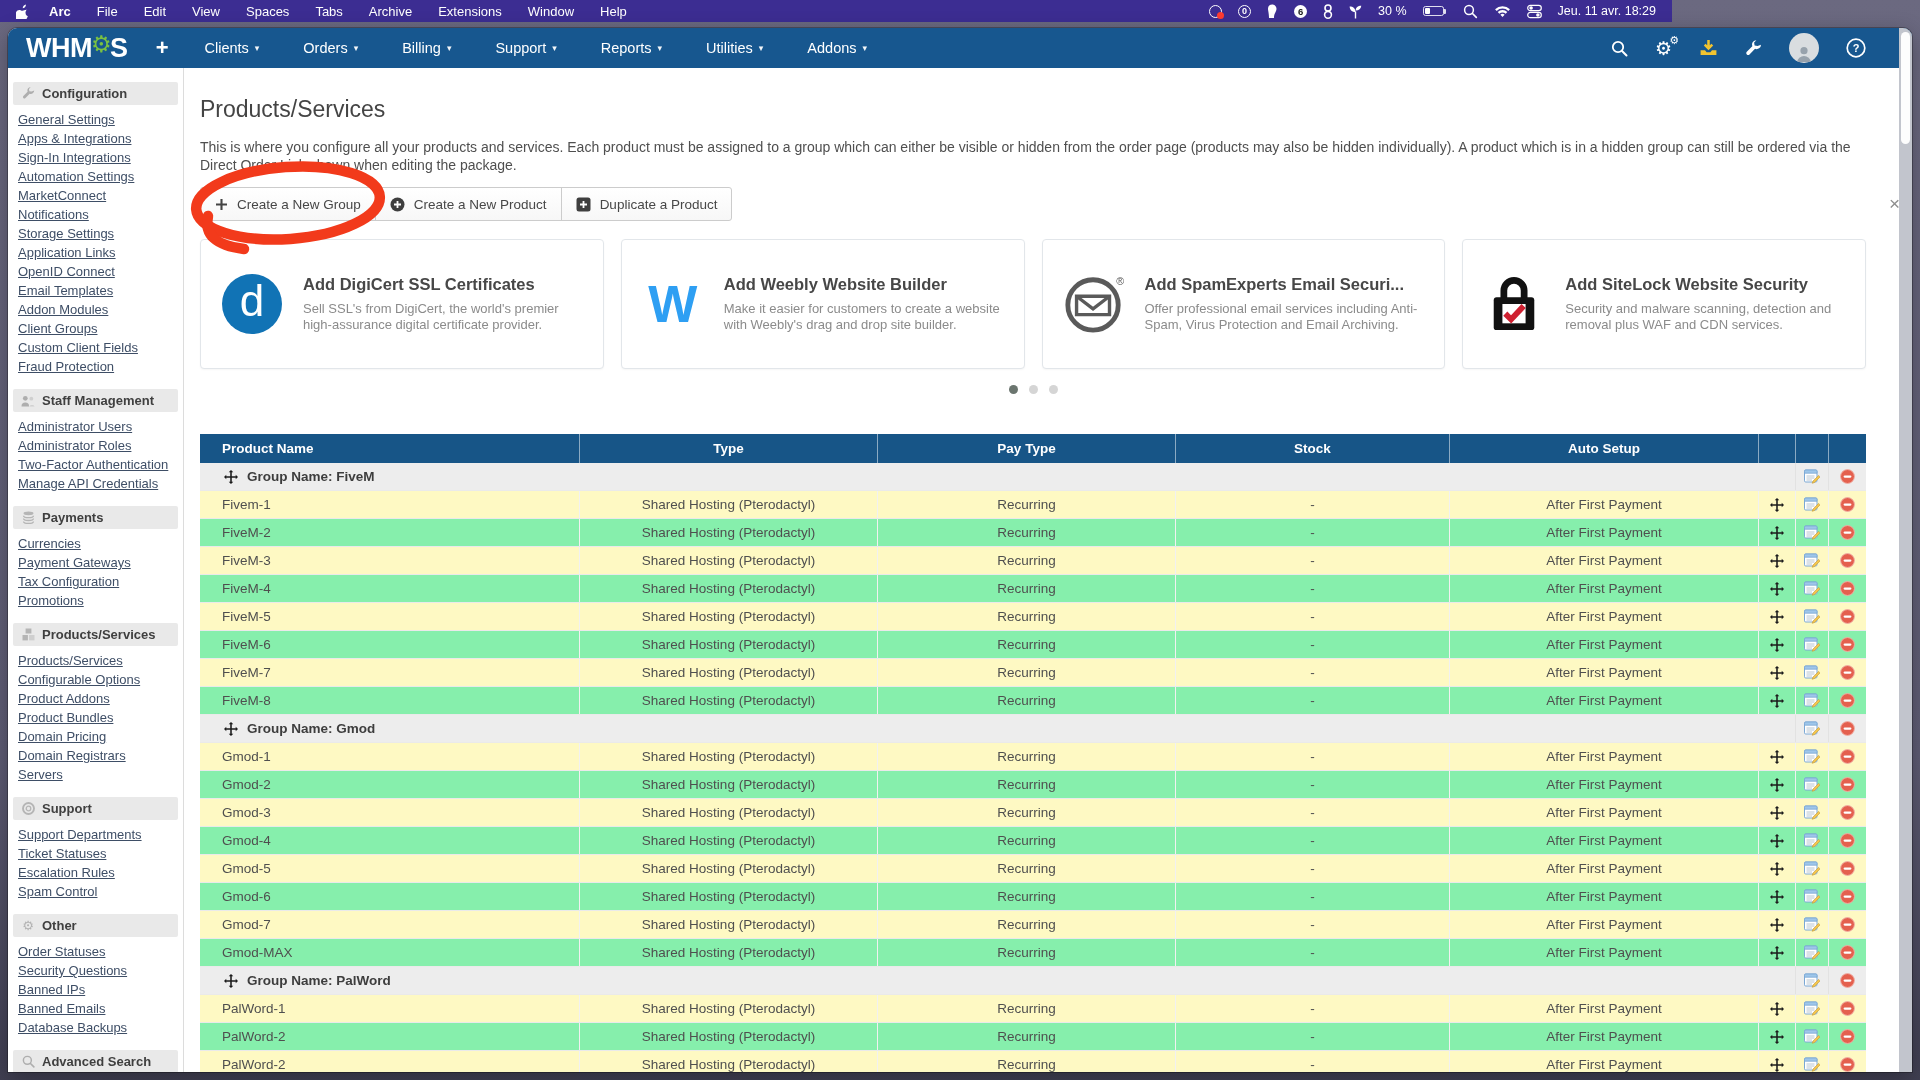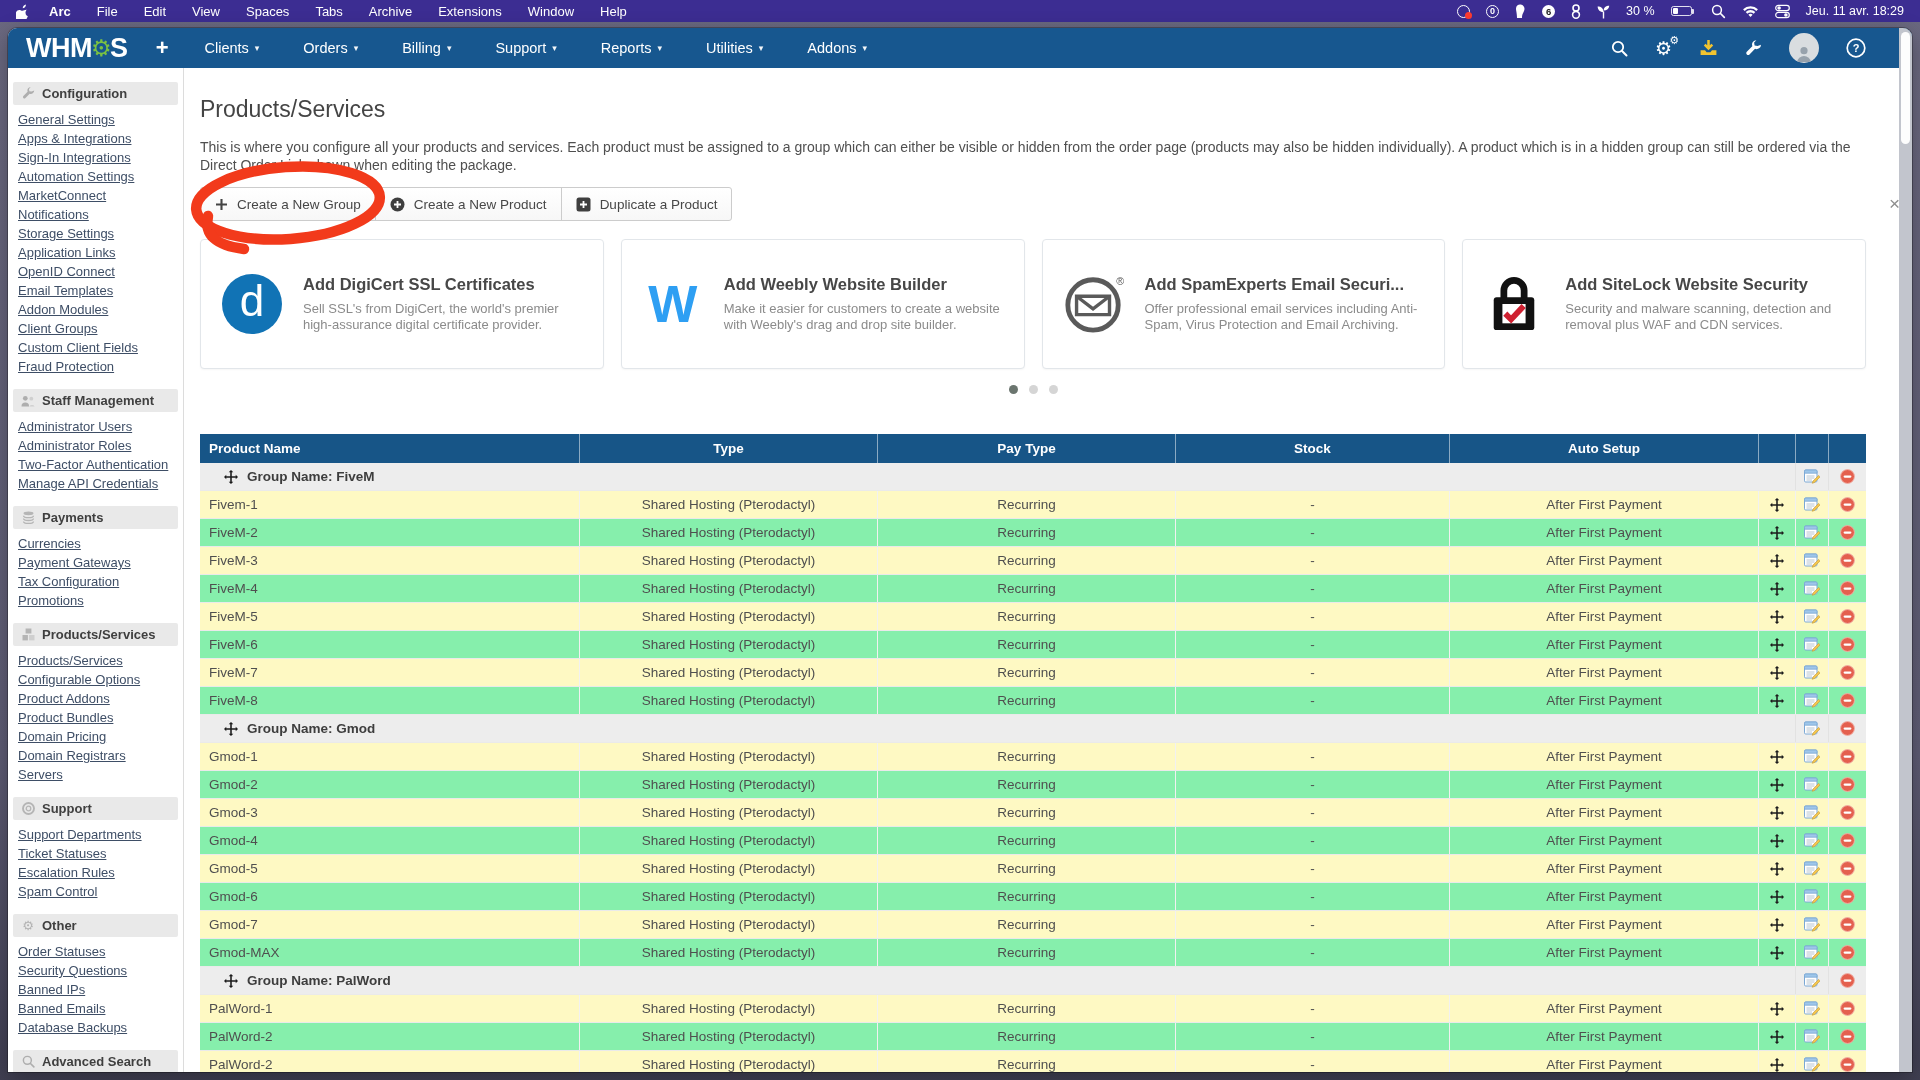--- a/index.html
+++ b/index.html
@@ -1,41 +1,41 @@
 <!DOCTYPE html>
 <html><head>
 <meta charset="utf-8">
 <style>
   *{box-sizing:border-box;margin:0;padding:0}
   html,body{width:1920px;height:1080px;overflow:hidden}
   body{font-family:"Liberation Sans","DejaVu Sans",sans-serif;background:linear-gradient(180deg,#6b6980 0%,#5e5c74 70%,#403f52 100%);cursor:default}
   .screen{position:relative;width:1920px;height:1080px}
 
   
-  .menubar{position:absolute;top:0;left:0;width:1920px;height:22px;background:#3c2d92;display:flex;align-items:center;padding:0 16px;color:#fff;font-size:13px}
+  .menubar{position:absolute;top:0;left:0;width:1672px;height:22px;background:#3c2d92;display:flex;align-items:center;padding:0 16px;color:#fff;font-size:13px}
   .mb-apple{display:inline-flex;align-items:center;margin-right:4px}
   .mb-left{display:flex;gap:26px;margin-left:16px;align-items:center}
   .mb-bold{font-weight:bold}
   .mb-right{margin-left:auto;display:flex;align-items:center;gap:16px}
   .mb-ic{display:inline-flex;align-items:center}
   .mb-text{font-size:12.5px;white-space:nowrap}
   .ring{display:inline-flex;width:13px;height:13px;border:1.5px solid #fff;border-radius:50%;position:relative;align-items:center;justify-content:center}
   .reddot{position:absolute;right:-3px;bottom:-2px;width:7px;height:7px;background:#ff3b30;border-radius:50%}
   .ring0{font-size:9px;font-weight:bold;color:#fff}
   .badge6{display:inline-flex;width:13px;height:13px;background:#fff;color:#1b1b1b;border-radius:50%;font-size:9.5px;font-weight:bold;align-items:center;justify-content:center}
   .batt{display:inline-block;width:21px;height:10.5px;border:1px solid rgba(255,255,255,.85);border-radius:2.5px;position:relative;margin-right:3px}
   .batt::after{content:"";position:absolute;right:-3.5px;top:2.5px;width:2px;height:4.5px;background:rgba(255,255,255,.85);border-radius:0 1px 1px 0}
   .batt-fill{position:absolute;left:1px;top:1px;bottom:1px;width:30%;background:#fff;border-radius:1px}
 
   
   .window{position:absolute;left:8px;top:28px;width:1904px;height:1044px;background:#fff;border-radius:9px 9px 0 0;overflow:hidden;box-shadow:0 0 0 1px rgba(0,0,0,.28),0 6px 22px rgba(0,0,0,.3)}
 
   
   .navbar{height:40px;background:#17578f;display:flex;align-items:center;padding:0 18px;color:#fff;position:relative}
-  .logo{font-size:27px;font-weight:bold;letter-spacing:-.5px;display:flex;align-items:center;color:#fff}
+  .logo{font-size:27px;font-weight:bold;letter-spacing:-.5px;display:flex;color:#fff}
   .logo-gear{color:#7ac142;font-size:23px;margin:0 -1px;font-family:"DejaVu Sans",sans-serif;line-height:1}
   .nav-plus{font-size:22px;font-weight:bold;margin-left:28px;cursor:pointer}
   .nav-menus{display:flex;gap:44px;margin-left:36px;font-size:14.5px}
   .nav-menu{display:inline-flex;align-items:center;cursor:pointer;white-space:nowrap}
   .caret{font-size:9px;margin-left:6px;opacity:.95;font-family:"DejaVu Sans",sans-serif}
   .nav-icons{margin-left:auto;display:flex;align-items:center;gap:27px;padding-right:28px}
   .nav-ic{display:inline-flex;align-items:center;cursor:pointer}
   .gg{font-size:19px;line-height:1;position:relative;font-family:"DejaVu Sans",sans-serif;color:#fff}
   .gg i{font-style:normal;font-size:11px;position:absolute;right:-7px;top:-4px}
   .avatar{display:inline-flex;width:30px;height:30px;border-radius:50%;background:#d9dde0;align-items:flex-end;justify-content:center;overflow:hidden}
@@ -75,21 +75,21 @@
 
   
   .ptable{margin-top:40px;width:1666px;font-size:13.5px;color:#4f4f4f}
   .trow{display:flex;align-items:center;height:28px;border-bottom:1px solid #eaeaea;background:#fef9c3}
   .thead{background:#175587;height:29px;border-bottom:none}
   .thead .tc{color:#fff;font-weight:bold;border-right:1px solid rgba(255,255,255,.5)}
   .thead .tc:last-child{border-right:none}
   .tc{height:100%;display:flex;align-items:center;justify-content:center;text-align:center}
   .prow .tc,.grow .tc{border-right:1px solid #f1f1f1}
   .prow .tc:last-child,.grow .tc:last-child{border-right:none}
-  .tc-name{width:380px;justify-content:flex-start;padding-left:9px;text-align:left}
+  .tc-name{width:380px;justify-content:flex-start;padding-left:22px;text-align:left}
   .tc-type{width:298px}
   .tc-pay{width:298px}
   .tc-stock{width:274px}
   .tc-auto{width:309px}
   .tc-move{width:37px}
   .tc-edit{width:33px}
   .tc-del{width:37px}
   .grow{background:#ededed}
   .grow .tc{border-right-color:#e2e2e2}
   .tc-group{flex:1;justify-content:flex-start;gap:9px;padding-left:24px;font-weight:bold;color:#3d3d3d}

